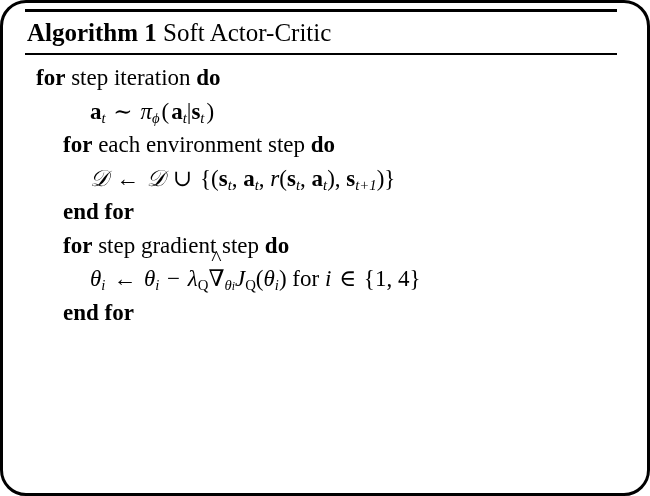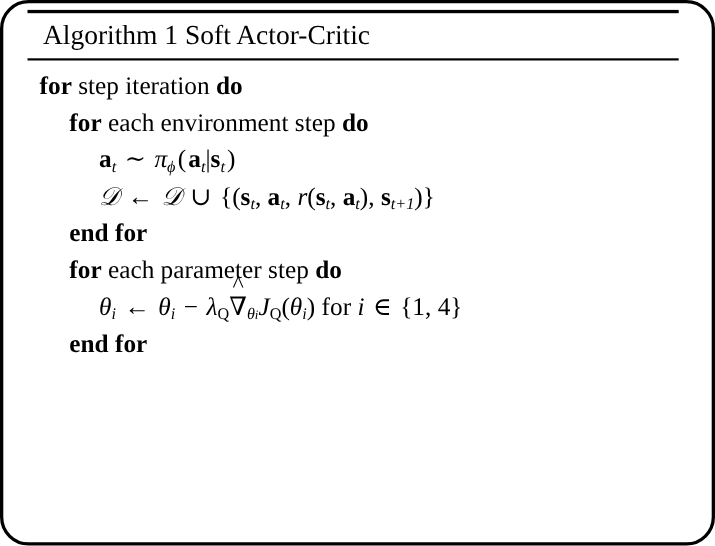--- a/index.html
+++ b/index.html
@@ -47,22 +47,21 @@
     margin: 0;
   }
 
   .alg-caption {
     font-size: 25px;
     line-height: 36px;
     padding: 3px 0 2px 2px;
     white-space: nowrap;
   }
   .alg-caption .cap-label {
-    font-weight: normal;
-    margin-left: 12px;
+    font-weight: bold;
   }
   .alg-caption .cap-title {
     font-weight: normal;
   }
 
   .alg-body {
     padding: 6px 0 6px 0;
   }
 
   .alg-line {
@@ -150,48 +149,48 @@
 
     <div class="alg-body">
 
 
       <div class="alg-line ind1">
         <span class="kw">for</span>
         <span>step iteration</span>
         <span class="kw">do</span>
       </div>
 
-      <div class="alg-line ind2">
-        <span class="kw">for</span>
-        <span>each environment step</span>
-        <span class="kw">do</span>
-      </div>
-
       <div class="alg-line ind3">
         <span class="vecb">a</span><span class="sb">t</span>
         <span class="op">∼</span>
         <span class="math">π</span><span class="sb">ϕ</span><span class="op">(</span><span class="vecb">a</span><span class="sb">t</span><span>|</span><span class="vecb">s</span><span class="sb">t</span><span class="op">)</span>
+      </div>
+
+      <div class="alg-line ind2">
+        <span class="kw">for</span>
+        <span>each environment step</span>
+        <span class="kw">do</span>
       </div>
 
 
       <div class="alg-line ind3">
         <span class="cal">𝒟</span>
         <span class="op">←</span>
         <span class="cal">𝒟</span>
         <span class="op">∪</span>
         <span>{</span><span>(</span><span class="vecb">s</span><span class="sb">t</span><span>,</span> <span class="vecb">a</span><span class="sb">t</span><span>,</span> <span class="math">r</span><span>(</span><span class="vecb">s</span><span class="sb">t</span><span>,</span> <span class="vecb">a</span><span class="sb">t</span><span>)</span><span>,</span> <span class="vecb">s</span><span class="sb">t+1</span><span>)</span><span>}</span>
       </div>
 
       <div class="alg-line ind2">
         <span class="kw">end for</span>
       </div>
 
       <div class="alg-line ind2">
         <span class="kw">for</span>
-        <span>each parameter step</span>
+        <span>step gradient step</span>
         <span class="kw">do</span>
       </div>
 
 
       <div class="alg-line ind3">
         <span class="math">θ</span><span class="sb">i</span>
         <span class="op">←</span>
         <span class="math">θ</span><span class="sb">i</span>
         <span class="op">−</span>
         <span class="math">λ</span><span class="sb sb-up">Q</span><span class="hat">∇</span><span class="sb">θ<span style="font-size:0.8em">i</span></span><span class="math">J</span><span class="sb sb-up">Q</span><span>(</span><span class="math">θ</span><span class="sb">i</span><span>)</span>

